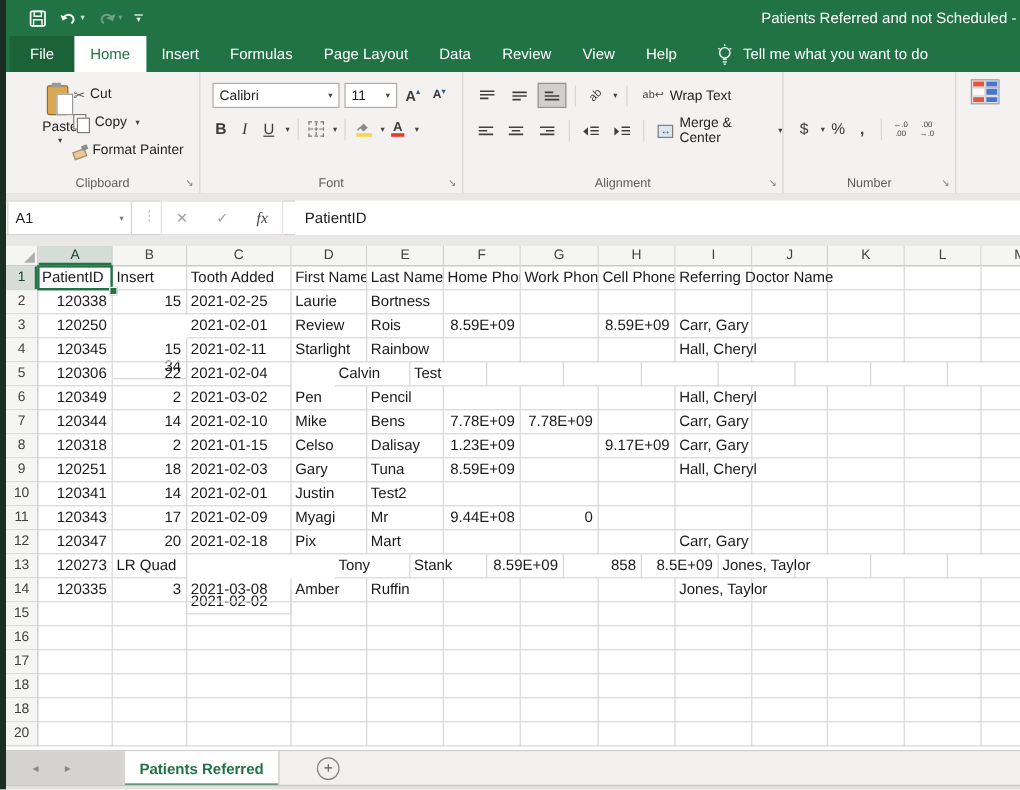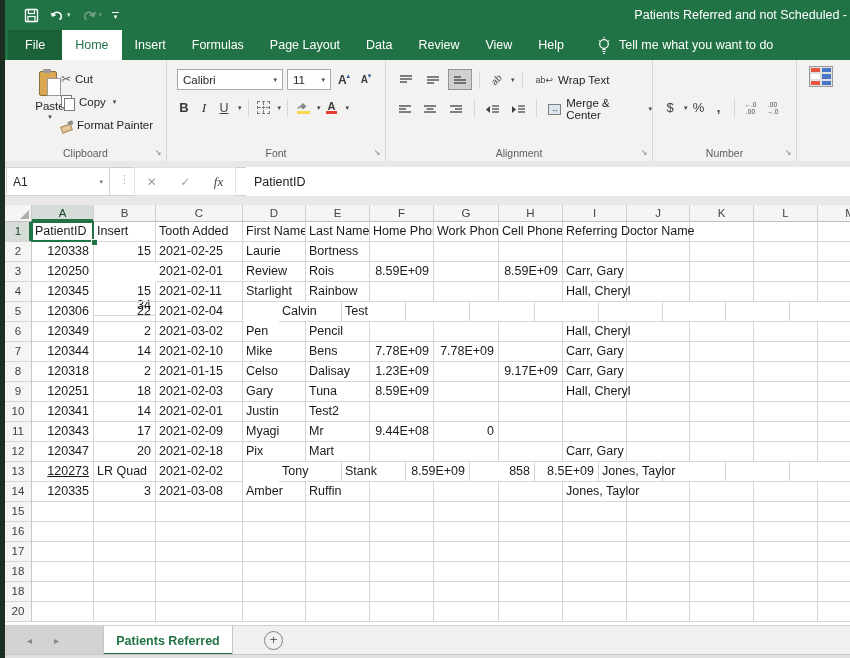--- a/index.html
+++ b/index.html
@@ -630,23 +630,23 @@
           <div class="cell" style="width: 65px;"></div>
           <div class="cell" style="width: 64px;"></div>
           <div class="cell spill" style="width: 64px;">Carr, Gary</div>
           <div class="cell" style="width: 63px;"></div>
           <div class="cell" style="width: 64px;"></div>
           <div class="cell" style="width: 64px;"></div>
           <div class="cell" style="width: 65px;"></div>
         </div>
         <div class="grow">
           <div class="rhc">13</div>
-          <div class="cell num" style="width: 62px; text-decoration: underline;">120273</div>
+          <div class="cell num" style="width: 62px;">120273</div>
           <div class="cell" style="width: 62px;">LR Quad</div>
-          <div class="cell" style="width: 87px;">2021-02-02</div>
+          <div class="cell" style="width: 87px; margin-top: 30px;">2021-02-02</div>
           <div class="cell" style="width: 63px; margin-left: 36px;">Tony</div>
           <div class="cell" style="width: 64px;">Stank</div>
           <div class="cell num" style="width: 64px;">8.59E+09</div>
           <div class="cell num" style="width: 65px;">858</div>
           <div class="cell num" style="width: 64px;">8.5E+09</div>
           <div class="cell spill" style="width: 64px;">Jones, Taylor</div>
           <div class="cell" style="width: 63px;"></div>
           <div class="cell" style="width: 64px;"></div>
           <div class="cell" style="width: 64px;"></div>
           <div class="cell" style="width: 65px;"></div>

